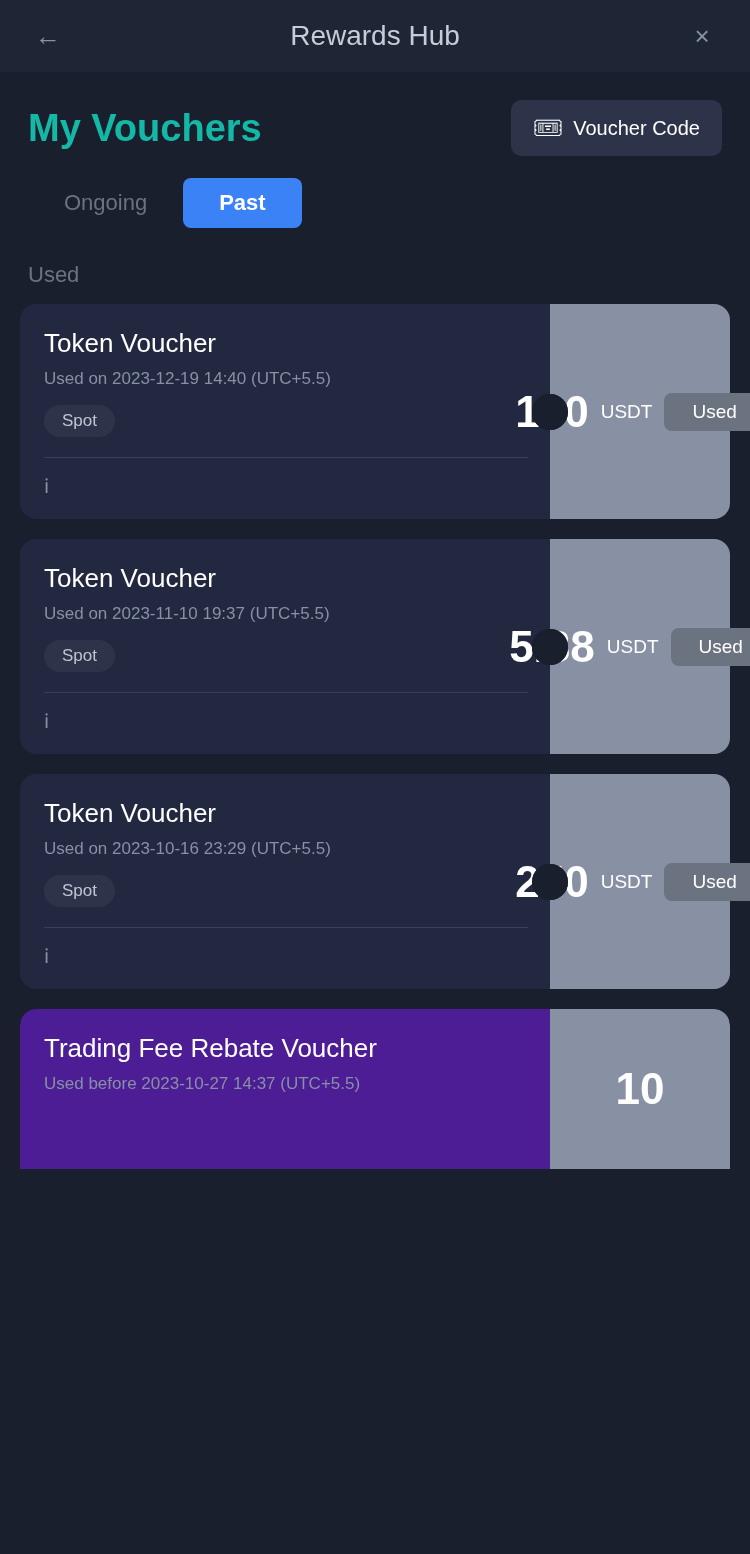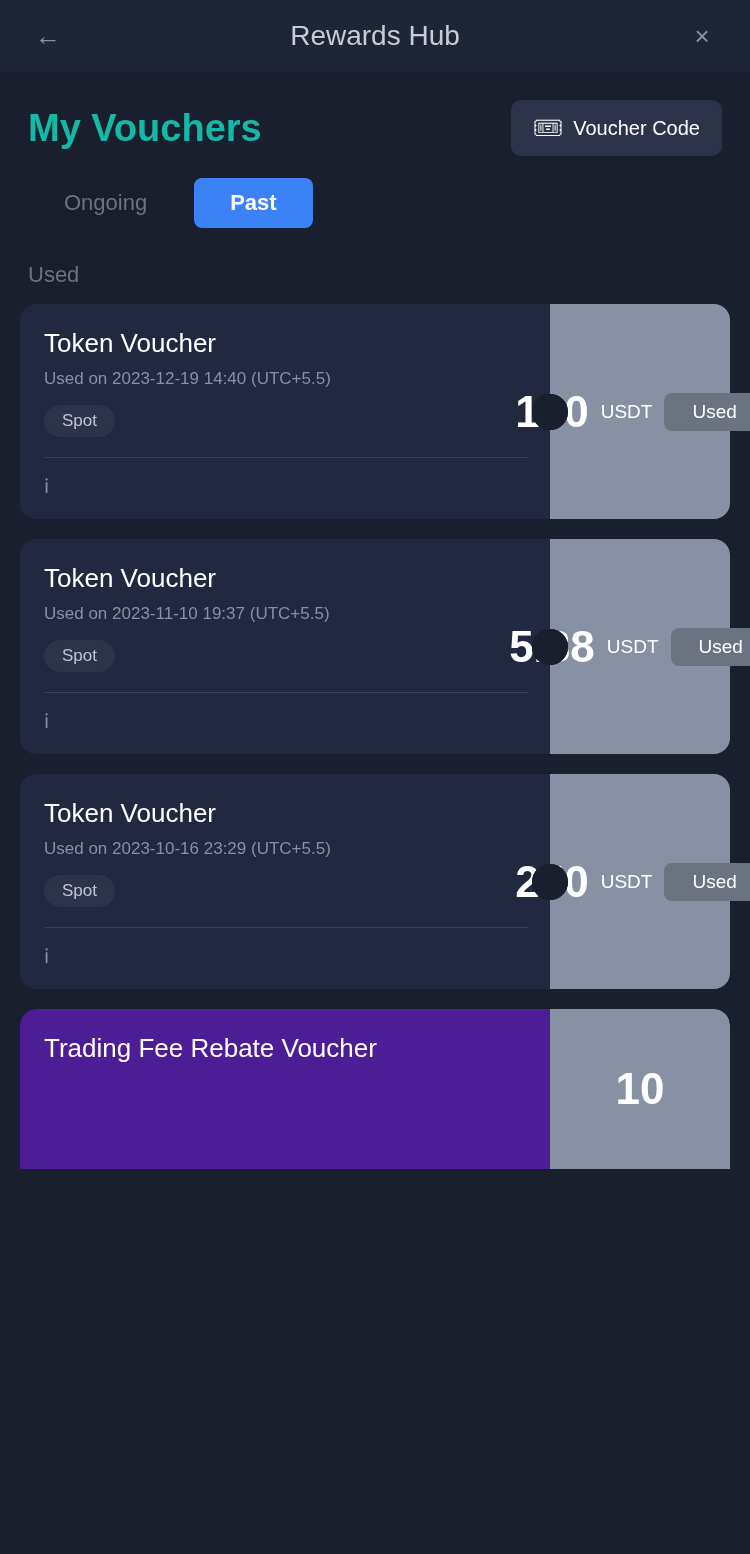--- a/index.html
+++ b/index.html
@@ -65,21 +65,21 @@
       font-weight: 500;
       cursor: pointer;
     }
     .voucher-icon {
       font-size: 24px;
     }
 
     
     .tabs-container {
       display: flex;
-      gap: 11px;
+      gap: 0;
       padding: 0 28px 22px 28px;
       background-color: #1a1f2e;
     }
     .tab {
       padding: 12px 36px;
       border-radius: 8px;
       font-size: 22px;
       font-weight: 500;
       cursor: pointer;
       border: none;
@@ -281,19 +281,20 @@
     <div class="card-right">
       <div class="card-amount">250</div>
       <div class="card-currency">USDT</div>
       <div class="card-status">Used</div>
     </div>
   </div>
 
   <div style="display:flex; border-radius:16px 16px 0 0; overflow:hidden; position:relative; min-height:160px;">
     <div style="flex:1; background-color:#4c1d95; border-radius:16px 0 0 0; padding:24px 22px 20px 24px; position:relative;">
       <div class="card-name">Trading Fee Rebate Voucher</div>
+      <div class="card-date">Used before 2023-10-27 14:37 (UTC+5.5)</div>
     </div>
     <div style="width:180px; background-color:#8890a4; border-radius:0 16px 0 0; display:flex; flex-direction:column; align-items:center; justify-content:center; gap:10px; position:relative;">
       <div class="card-amount">10</div>
     </div>
   </div>
 
 </div>
 
 </body></html>

